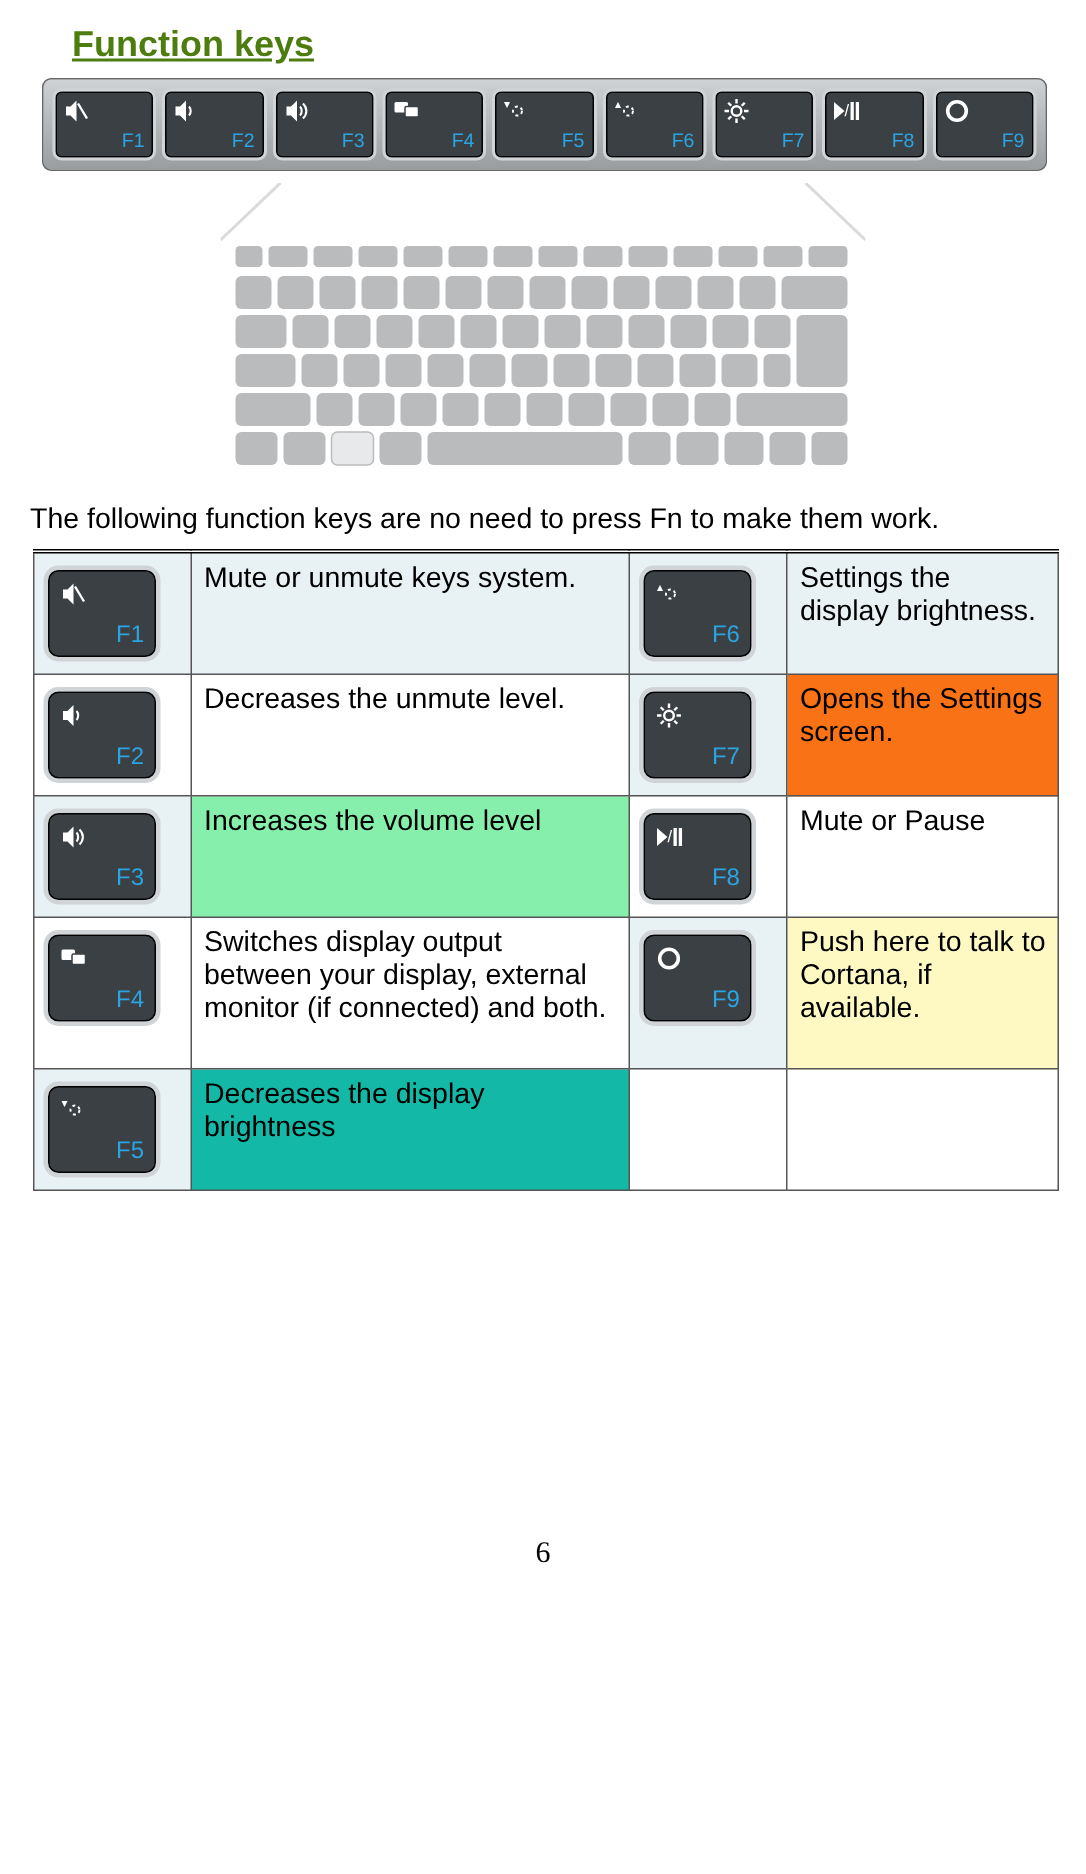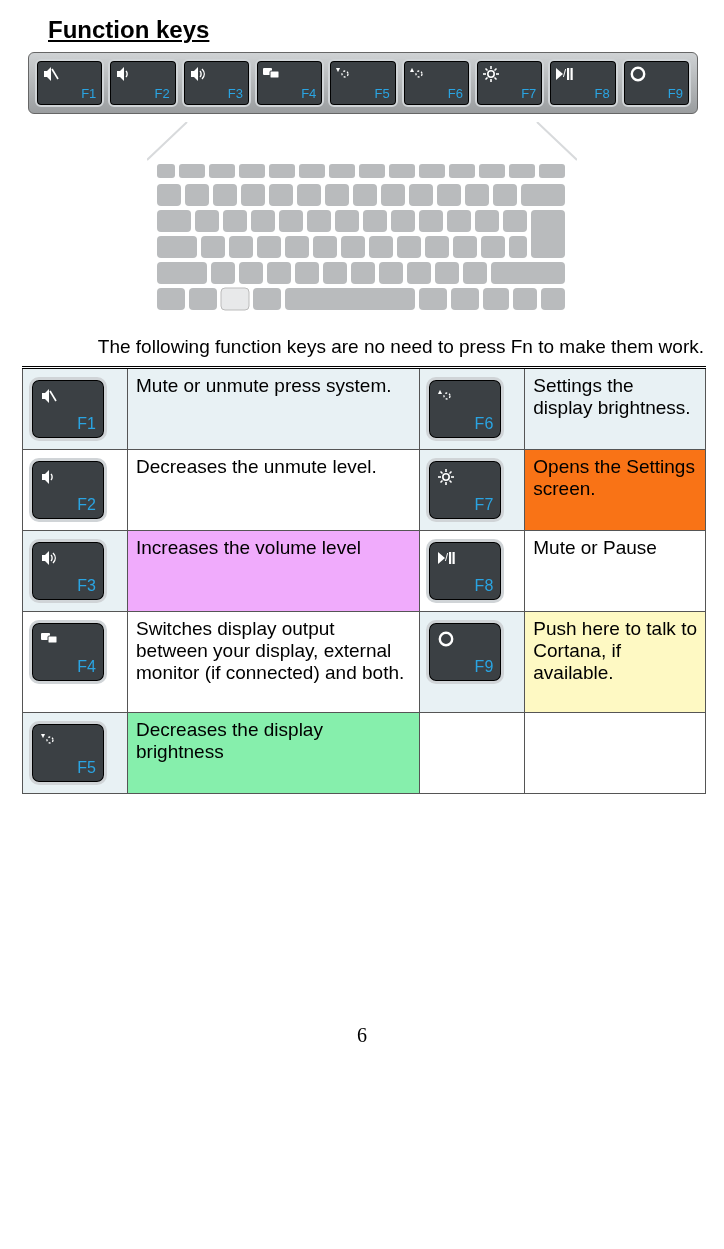--- a/index.html
+++ b/index.html
@@ -6,21 +6,21 @@
     margin: 0;
     padding: 16px 20px;
     font-family: Arial, Helvetica, sans-serif;
     font-size: 18px;
     color: #000;
     width: 724px;
     box-sizing: border-box;
     background: #fff;
   }
   .heading {
-    color: #000000;
+    color: #4d7c0f;
     font-weight: bold;
     font-size: 24px;
     text-decoration: underline;
     margin: 0 0 8px 28px;
   }
   .fkey-bar-outer {
     margin: 0 0 0 8px;
     width: 670px;
     height: 62px;
     border-radius: 6px;
@@ -60,21 +60,20 @@
     color: #2aa4e2;
     font-weight: 500;
   }
   .keyboard-illus {
     display:block;
     margin: 8px auto 14px;
   }
   .intro {
     margin: 6px 0 8px 0;
     font-size: 19px;
-    text-align: right;
   }
   table.fntab {
     width: 684px;
     border-collapse: collapse;
     margin: 0 0 0 2px;
     border-top: 3px double #000;
     font-size: 19px;
   }
   table.fntab td {
     border: 1px solid #555;
@@ -352,21 +351,21 @@
     <td class="kcell">
       <div class="bigkey">
         <span class="ico">
               <svg width="24" height="20">
                 <use href="#ic-mute"></use>
               </svg>
             </span>
         <span class="lbl">F1</span>
       </div>
     </td>
-    <td>Mute or unmute press system.</td>
+    <td>Mute or unmute keys system.</td>
     <td class="kcell">
       <div class="bigkey">
         <span class="ico">
               <svg width="24" height="20">
                 <use href="#ic-brightup"></use>
               </svg>
             </span>
         <span class="lbl">F6</span>
       </div>
     </td>
@@ -400,21 +399,21 @@
     <td class="kcell" style="background:#e8f1f4">
       <div class="bigkey">
         <span class="ico">
               <svg width="24" height="20">
                 <use href="#ic-volup"></use>
               </svg>
             </span>
         <span class="lbl">F3</span>
       </div>
     </td>
-    <td style="background:#f0abfc">Increases the volume level</td>
+    <td style="background:#86efac">Increases the volume level</td>
     <td class="kcell">
       <div class="bigkey">
         <span class="ico">
               <svg width="24" height="20">
                 <use href="#ic-playpause"></use>
               </svg>
             </span>
         <span class="lbl">F8</span>
       </div>
     </td>
@@ -448,20 +447,20 @@
     <td class="kcell" style="background:#e8f1f4">
       <div class="bigkey">
         <span class="ico">
               <svg width="24" height="20">
                 <use href="#ic-brightdown"></use>
               </svg>
             </span>
         <span class="lbl">F5</span>
       </div>
     </td>
-    <td style="background:#86efac">Decreases the display brightness</td>
+    <td style="background:#14b8a6">Decreases the display brightness</td>
     <td class="kcell"></td>
     <td></td>
   </tr>
 </tbody>
   </table>
 
 <div class="pagenum">6</div>
 
 </body></html>

